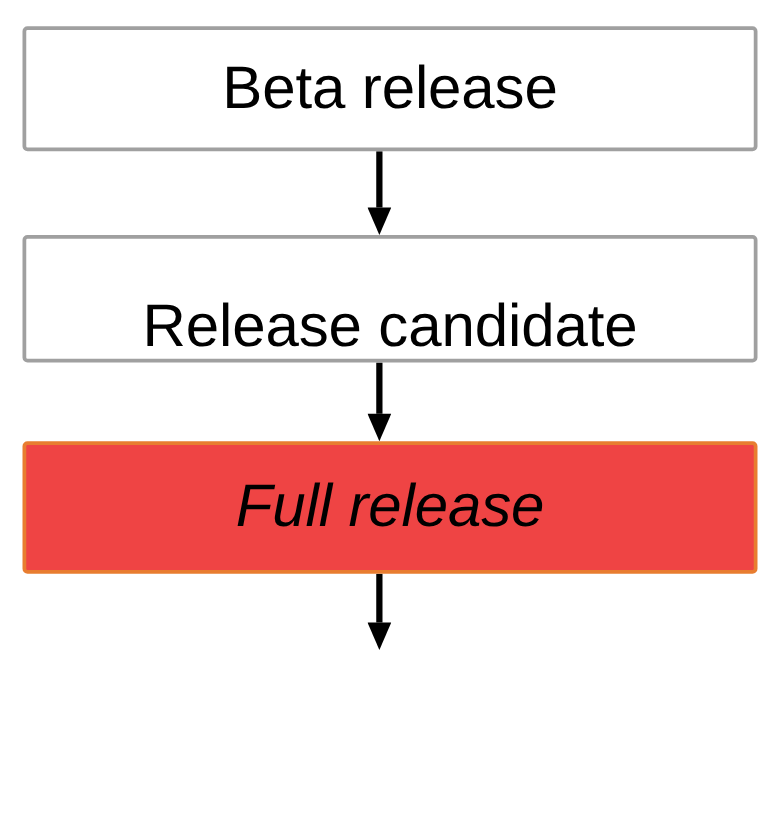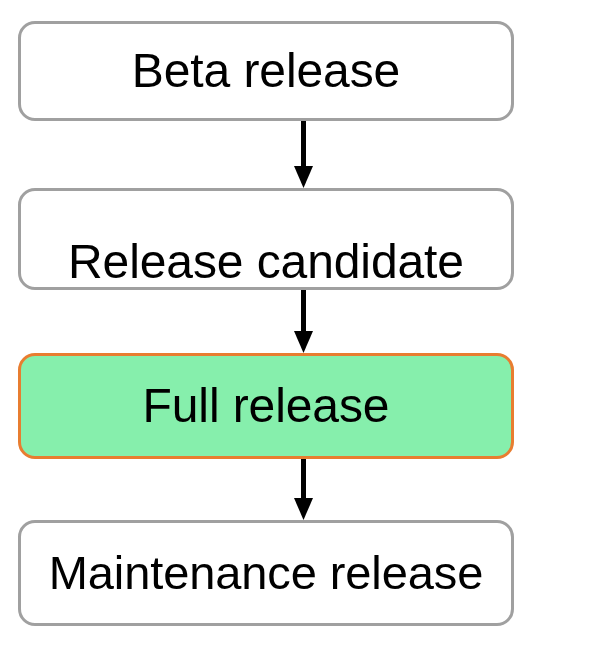--- a/index.html
+++ b/index.html
@@ -15,25 +15,25 @@
     position: relative;
     width: 607px;
     height: 652px;
     background: #ffffff;
     overflow: hidden;
   }
   .node {
     position: absolute;
     box-sizing: border-box;
     left: 18px;
-    width: 496px;
+    width: 588px;
     background: #ffffff;
     border-style: solid;
     border-width: 3px;
-    border-radius: 17px;
+    border-radius: 4px;
     display: flex;
     align-items: center;
     justify-content: center;
   }
   .node-label {
     font-size: 48px;
     line-height: 1.05;
     color: #000000;
     white-space: nowrap;
     letter-spacing: -0.1px;
@@ -77,28 +77,25 @@
     <span class="node-label" style="color: rgb(0, 0, 0);">Release candidate</span>
   </div>
 
   <div class="connector conn-2">
     <svg width="19" height="63" viewBox="0 0 19 63" aria-hidden="true">
       <rect x="7" y="0" width="5" height="41" fill="#000000"></rect>
       <polygon points="0,41 19,41 9.5,63" fill="#000000"></polygon>
     </svg>
   </div>
 
-  <div class="node node-full" style="border-color: rgb(232, 125, 48); background: #86efac;">
+  <div class="node node-full" style="border-color: rgb(232, 125, 48); background: #ef4444; font-style: italic;">
     <span class="node-label" style="color: rgb(0, 0, 0);">Full release</span>
   </div>
 
   <div class="connector conn-3">
     <svg width="19" height="61" viewBox="0 0 19 61" aria-hidden="true">
       <rect x="7" y="0" width="5" height="39" fill="#000000"></rect>
       <polygon points="0,39 19,39 9.5,61" fill="#000000"></polygon>
     </svg>
   </div>
 
-  <div class="node node-maintenance" style="border-color: rgb(160, 160, 160); background: rgb(255, 255, 255);">
-    <span class="node-label" style="color: rgb(0, 0, 0);">Maintenance release</span>
-  </div>
 
 </div>
 
 </body></html>

